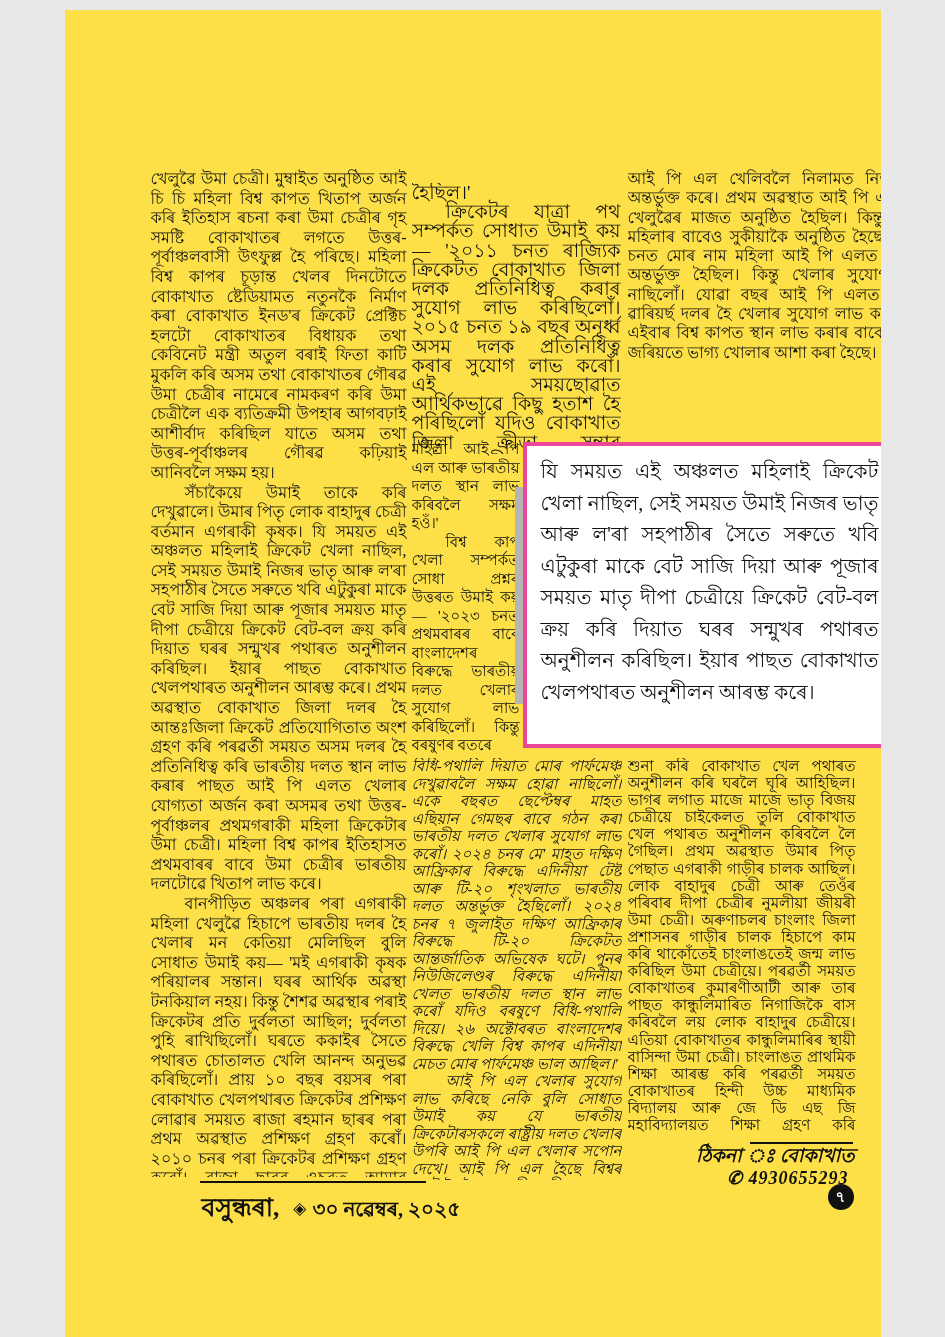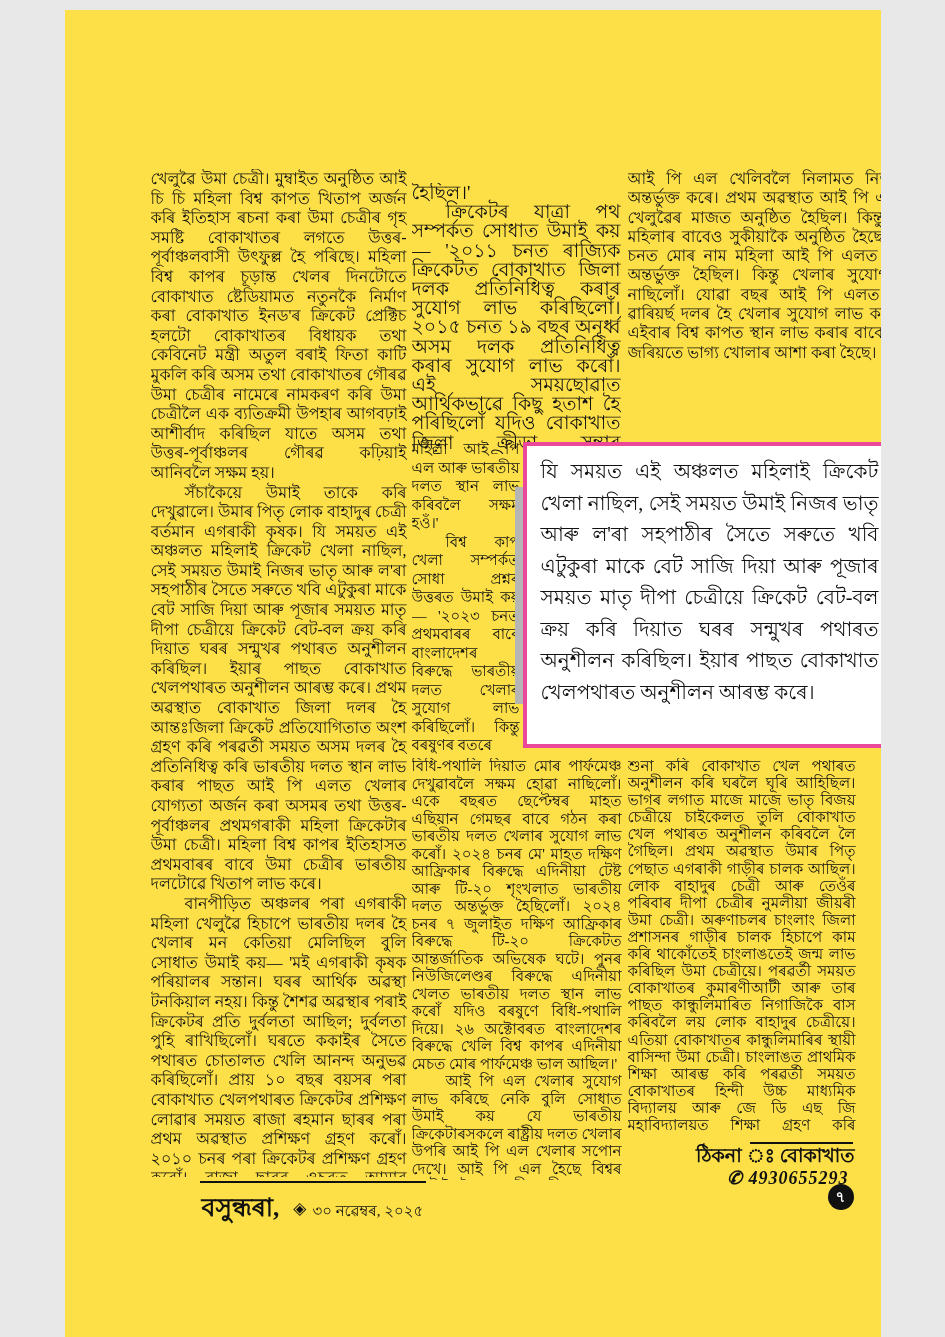--- a/index.html
+++ b/index.html
@@ -4,39 +4,39 @@
 <style>
   html,body{margin:0;padding:0;background:#e8e8e8;}
   #page{position:relative;width:816px;height:1337px;background:#fde047;margin:10px auto;
         font-family:"Liberation Serif", serif;color:#111;overflow:hidden;}
   .col{position:absolute;text-align:justify;overflow:hidden;}
   .col p{margin:0;padding:0;}
   .col p.indent{text-indent:34px;}
   #col1{left:86px;top:159px;width:256px;height:1008px;font-size:16px;line-height:19.6px;}
   #col2top{left:347px;top:173px;width:209px;height:271px;font-size:19px;line-height:19.2px;}
   #col2side{left:347px;top:430px;width:108px;height:316px;font-size:15px;line-height:18.5px;}
-  #col2bottom{left:347px;top:748px;width:210px;height:422px;font-size:15px;line-height:17.5px;}
+  #col2bottom{left:347px;top:748px;width:210px;height:422px;font-size:15px;line-height:17.5px;font-style:italic;}
   #col3top{left:563px;top:159px;width:310px;height:271px;font-size:16px;line-height:19.3px;}
   #col3bottom{left:563px;top:748px;width:228px;height:378px;font-size:15px;line-height:17.1px;}
   #quote-box{position:absolute;left:458px;top:432px;width:374px;height:306px;box-sizing:border-box;
              border:4px solid #ec4899;padding:10px 14px 8px 14px;font-size:20px;line-height:31.5px;
              text-align:justify;background:#fff;}
   #quote-bar{position:absolute;left:450px;top:477px;width:13px;height:217px;background:#b5b5b5;}
   #end-rule{position:absolute;left:685px;top:1132px;width:103px;height:2px;background:#111;}
   #address-line{position:absolute;left:558px;top:1135px;width:232px;text-align:right;
-                font-weight:bold;font-size:19px;line-height:22px;}
+                font-style:italic;font-weight:bold;font-size:19px;line-height:22px;}
   #phone-line{position:absolute;left:558px;top:1157px;width:226px;text-align:right;
               font-style:italic;font-weight:bold;font-size:18px;line-height:22px;letter-spacing:1px;}
   #page-circle{position:absolute;left:763px;top:1174px;width:26px;height:26px;border-radius:50%;
                background:#111;color:#fff;text-align:center;line-height:26px;font-size:15px;font-weight:bold;}
   #footer-rule{position:absolute;left:135px;top:1171px;width:226px;height:2px;background:#111;}
   #footer{position:absolute;left:137px;top:1178px;width:420px;white-space:nowrap;}
   #footer .paper{font-weight:bold;font-size:25px;}
   #footer .diamond{font-size:17px;vertical-align:2px;padding:0 2px 0 10px;}
-  #footer .date{font-weight:normal;font-size:15px;}
+  #footer .date{font-weight:bold;font-size:20px;}
 </style>
 </head>
 <body>
 
 <div id="page">
 
   <div id="col1" class="col">
     <p>খেলুৱৈ উমা চেত্ৰী। মুম্বাইত অনুষ্ঠিত আই চি চি মহিলা বিশ্ব কাপত খিতাপ অৰ্জন কৰি ইতিহাস ৰচনা কৰা উমা চেত্ৰীৰ গৃহ সমষ্টি বোকাখাতৰ লগতে উত্তৰ-পূৰ্বাঞ্চলবাসী উৎফুল্ল হৈ পৰিছে। মহিলা বিশ্ব কাপৰ চূড়ান্ত খেলৰ দিনটোতে বোকাখাত ষ্টেডিয়ামত নতুনকৈ নিৰ্মাণ কৰা বোকাখাত ইনড'ৰ ক্ৰিকেট প্ৰেক্টিচ হলটো বোকাখাতৰ বিধায়ক তথা কেবিনেট মন্ত্ৰী অতুল বৰাই ফিতা কাটি মুকলি কৰি অসম তথা বোকাখাতৰ গৌৰৱ উমা চেত্ৰীৰ নামেৰে নামকৰণ কৰি উমা চেত্ৰীলৈ এক ব্যতিক্ৰমী উপহাৰ আগবঢ়াই আশীৰ্বাদ কৰিছিল যাতে অসম তথা উত্তৰ-পূৰ্বাঞ্চলৰ গৌৰৱ কঢ়িয়াই আনিবলৈ সক্ষম হয়।</p>
     <p class="indent">সঁচাকৈয়ে উমাই তাকে কৰি দেখুৱালে। উমাৰ পিতৃ লোক বাহাদুৰ চেত্ৰী বৰ্তমান এগৰাকী কৃষক। যি সময়ত এই অঞ্চলত মহিলাই ক্ৰিকেট খেলা নাছিল, সেই সময়ত উমাই নিজৰ ভাতৃ আৰু ল'ৰা সহপাঠীৰ সৈতে সৰুতে খবি এটুকুৰা মাকে বেট সাজি দিয়া আৰু পূজাৰ সময়ত মাতৃ দীপা চেত্ৰীয়ে ক্ৰিকেট বেট-বল ক্ৰয় কৰি দিয়াত ঘৰৰ সন্মুখৰ পথাৰত অনুশীলন কৰিছিল। ইয়াৰ পাছত বোকাখাত খেলপথাৰত অনুশীলন আৰম্ভ কৰে। প্ৰথম অৱস্থাত বোকাখাত জিলা দলৰ হৈ আন্তঃজিলা ক্ৰিকেট প্ৰতিযোগিতাত অংশ গ্ৰহণ কৰি পৰৱৰ্তী সময়ত অসম দলৰ হৈ প্ৰতিনিধিত্ব কৰি ভাৰতীয় দলত স্থান লাভ কৰাৰ পাছত আই পি এলত খেলাৰ যোগ্যতা অৰ্জন কৰা অসমৰ তথা উত্তৰ-পূৰ্বাঞ্চলৰ প্ৰথমগৰাকী মহিলা ক্ৰিকেটাৰ উমা চেত্ৰী। মহিলা বিশ্ব কাপৰ ইতিহাসত প্ৰথমবাৰৰ বাবে উমা চেত্ৰীৰ ভাৰতীয় দলটোৱে খিতাপ লাভ কৰে।</p>
     <p class="indent">বানপীড়িত অঞ্চলৰ পৰা এগৰাকী মহিলা খেলুৱৈ হিচাপে ভাৰতীয় দলৰ হৈ খেলাৰ মন কেতিয়া মেলিছিল বুলি সোধাত উমাই কয়— 'মই এগৰাকী কৃষক পৰিয়ালৰ সন্তান। ঘৰৰ আৰ্থিক অৱস্থা টনকিয়াল নহয়। কিন্তু শৈশৱ অৱস্থাৰ পৰাই ক্ৰিকেটৰ প্ৰতি দুৰ্বলতা আছিল; দুৰ্বলতা পুহি ৰাখিছিলোঁ। ঘৰতে ককাইৰ সৈতে পথাৰত চোতালত খেলি আনন্দ অনুভৱ কৰিছিলোঁ। প্ৰায় ১০ বছৰ বয়সৰ পৰা বোকাখাত খেলপথাৰত ক্ৰিকেটৰ প্ৰশিক্ষণ লোৱাৰ সময়ত ৰাজা ৰহমান ছাৰৰ পৰা প্ৰথম অৱস্থাত প্ৰশিক্ষণ গ্ৰহণ কৰোঁ। ২০১০ চনৰ পৰা ক্ৰিকেটৰ প্ৰশিক্ষণ গ্ৰহণ কৰোঁ। ৰাজা ছাৰৰ ওচৰত আমাৰ কেইজনীমান ছোৱালীয়ে ক্ৰিকেটৰ আদিপাঠ গ্ৰহণ কৰোঁ। ইয়াৰ পাছত মেহবুব আলম ছাৰৰ অধীনত প্ৰশিক্ষণ লওঁ। মেহবুব ছাৰৰ পৰা কিছু কৌশল আয়ত্ত কৰি অবিৰত কঠোৰ অনুশীলন আৰম্ভ কৰা</p>

